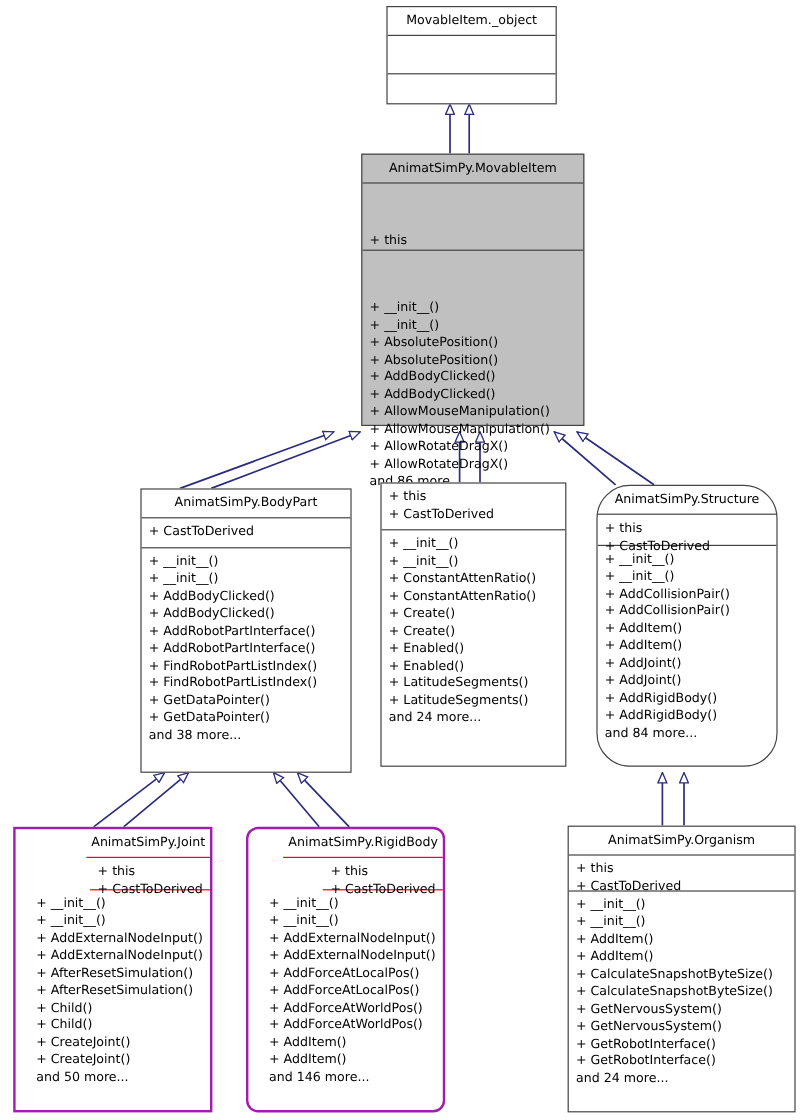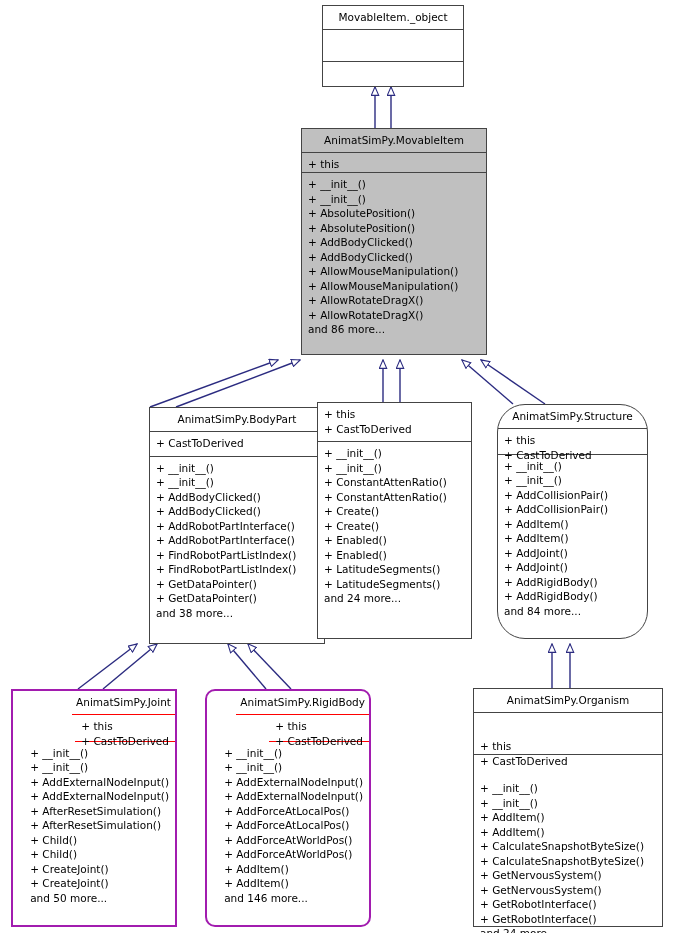--- a/index.html
+++ b/index.html
@@ -111,41 +111,41 @@
       <path d="M570,688 L570,644"></path>
     </g>
   </svg>
 
   <div class="node" style="left:322px; top:5px; width:142px; height:82px;">
     <div class="node-title">MovableItem._object</div>
     <div class="node-attrs" style="height:25px;"></div>
     <div class="node-ops"></div>
   </div>
 
-  <div class="node gray" style="left:301px; top:128px; width:186px; height:227px;">
+  <div class="node gray" style="left:301px; top:128px; width:186px; height:227px;gap:36px;">
     <div class="node-title">AnimatSimPy.MovableItem</div>
     <div class="node-attrs">
       <div class="mrow">+ this</div>
     </div>
     <div class="node-ops">
       <div class="mrow">+ __init__()</div>
       <div class="mrow">+ __init__()</div>
       <div class="mrow">+ AbsolutePosition()</div>
       <div class="mrow">+ AbsolutePosition()</div>
       <div class="mrow">+ AddBodyClicked()</div>
       <div class="mrow">+ AddBodyClicked()</div>
       <div class="mrow">+ AllowMouseManipulation()</div>
       <div class="mrow">+ AllowMouseManipulation()</div>
       <div class="mrow">+ AllowRotateDragX()</div>
       <div class="mrow">+ AllowRotateDragX()</div>
       <div class="mrow">and 86 more...</div>
     </div>
   </div>
 
-  <div class="node" style="left:117px; top:407px; width:176px; height:237px;margin-left:32px;">
+  <div class="node" style="left:117px; top:407px; width:176px; height:237px;">
     <div class="node-title">AnimatSimPy.BodyPart</div>
     <div class="node-attrs">
       <div class="mrow">+ CastToDerived</div>
     </div>
     <div class="node-ops">
       <div class="mrow">+ __init__()</div>
       <div class="mrow">+ __init__()</div>
       <div class="mrow">+ AddBodyClicked()</div>
       <div class="mrow">+ AddBodyClicked()</div>
       <div class="mrow">+ AddRobotPartInterface()</div>
@@ -234,21 +234,21 @@
       <div class="mrow">+ AddForceAtLocalPos()</div>
       <div class="mrow">+ AddForceAtLocalPos()</div>
       <div class="mrow">+ AddForceAtWorldPos()</div>
       <div class="mrow">+ AddForceAtWorldPos()</div>
       <div class="mrow">+ AddItem()</div>
       <div class="mrow">+ AddItem()</div>
       <div class="mrow">and 146 more...</div>
     </div>
   </div>
 
-  <div class="node" style="left:473px; top:688px; width:190px; height:239px;gap:22px;">
+  <div class="node" style="left:473px; top:688px; width:190px; height:239px;">
     <div class="node-title">AnimatSimPy.Organism</div>
     <div class="node-attrs">
       <div class="mrow">+ this</div>
       <div class="mrow">+ CastToDerived</div>
     </div>
     <div class="node-ops">
       <div class="mrow">+ __init__()</div>
       <div class="mrow">+ __init__()</div>
       <div class="mrow">+ AddItem()</div>
       <div class="mrow">+ AddItem()</div>

